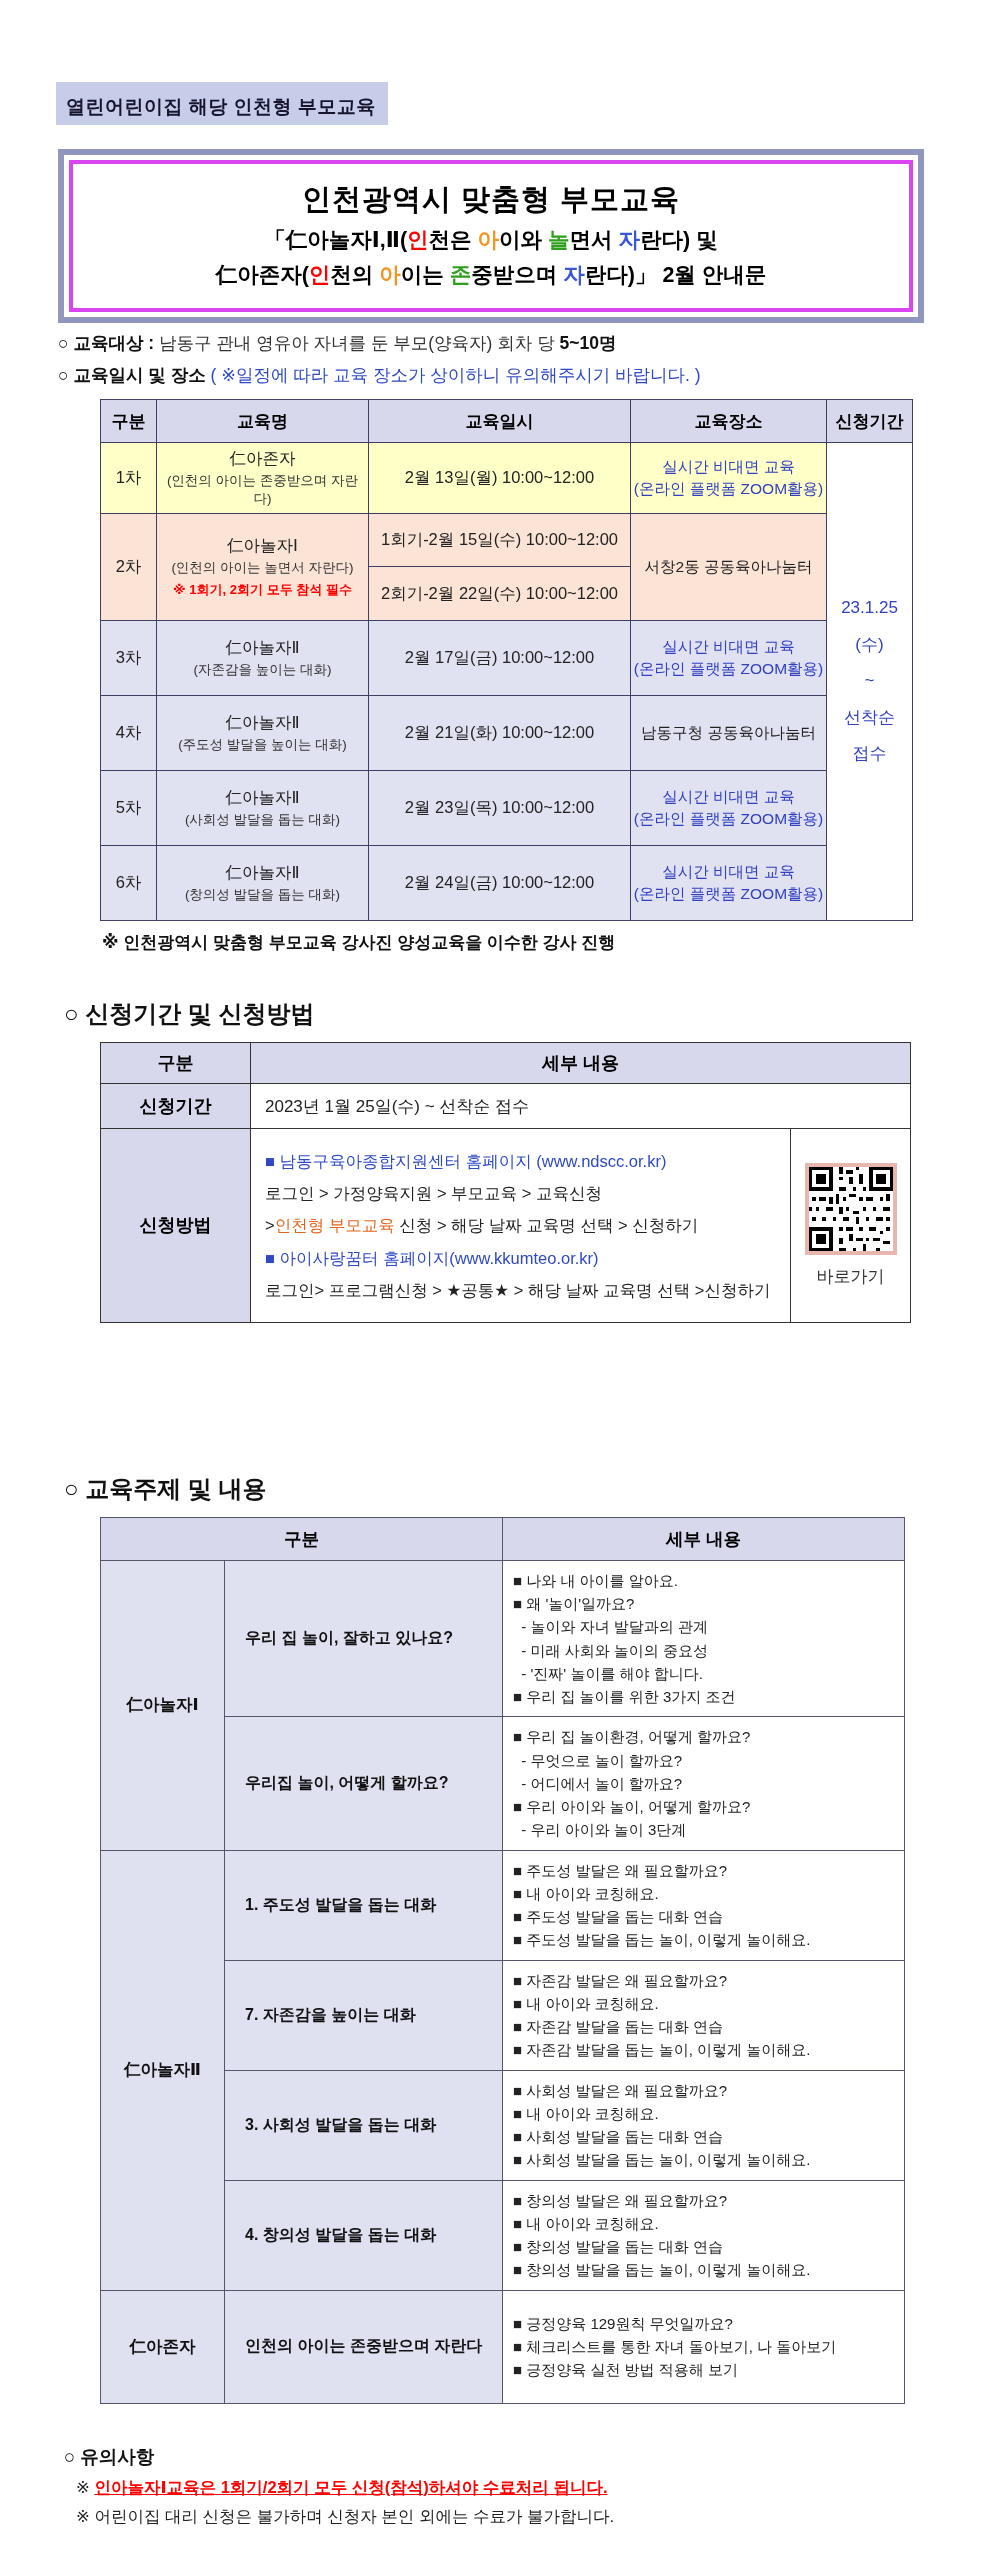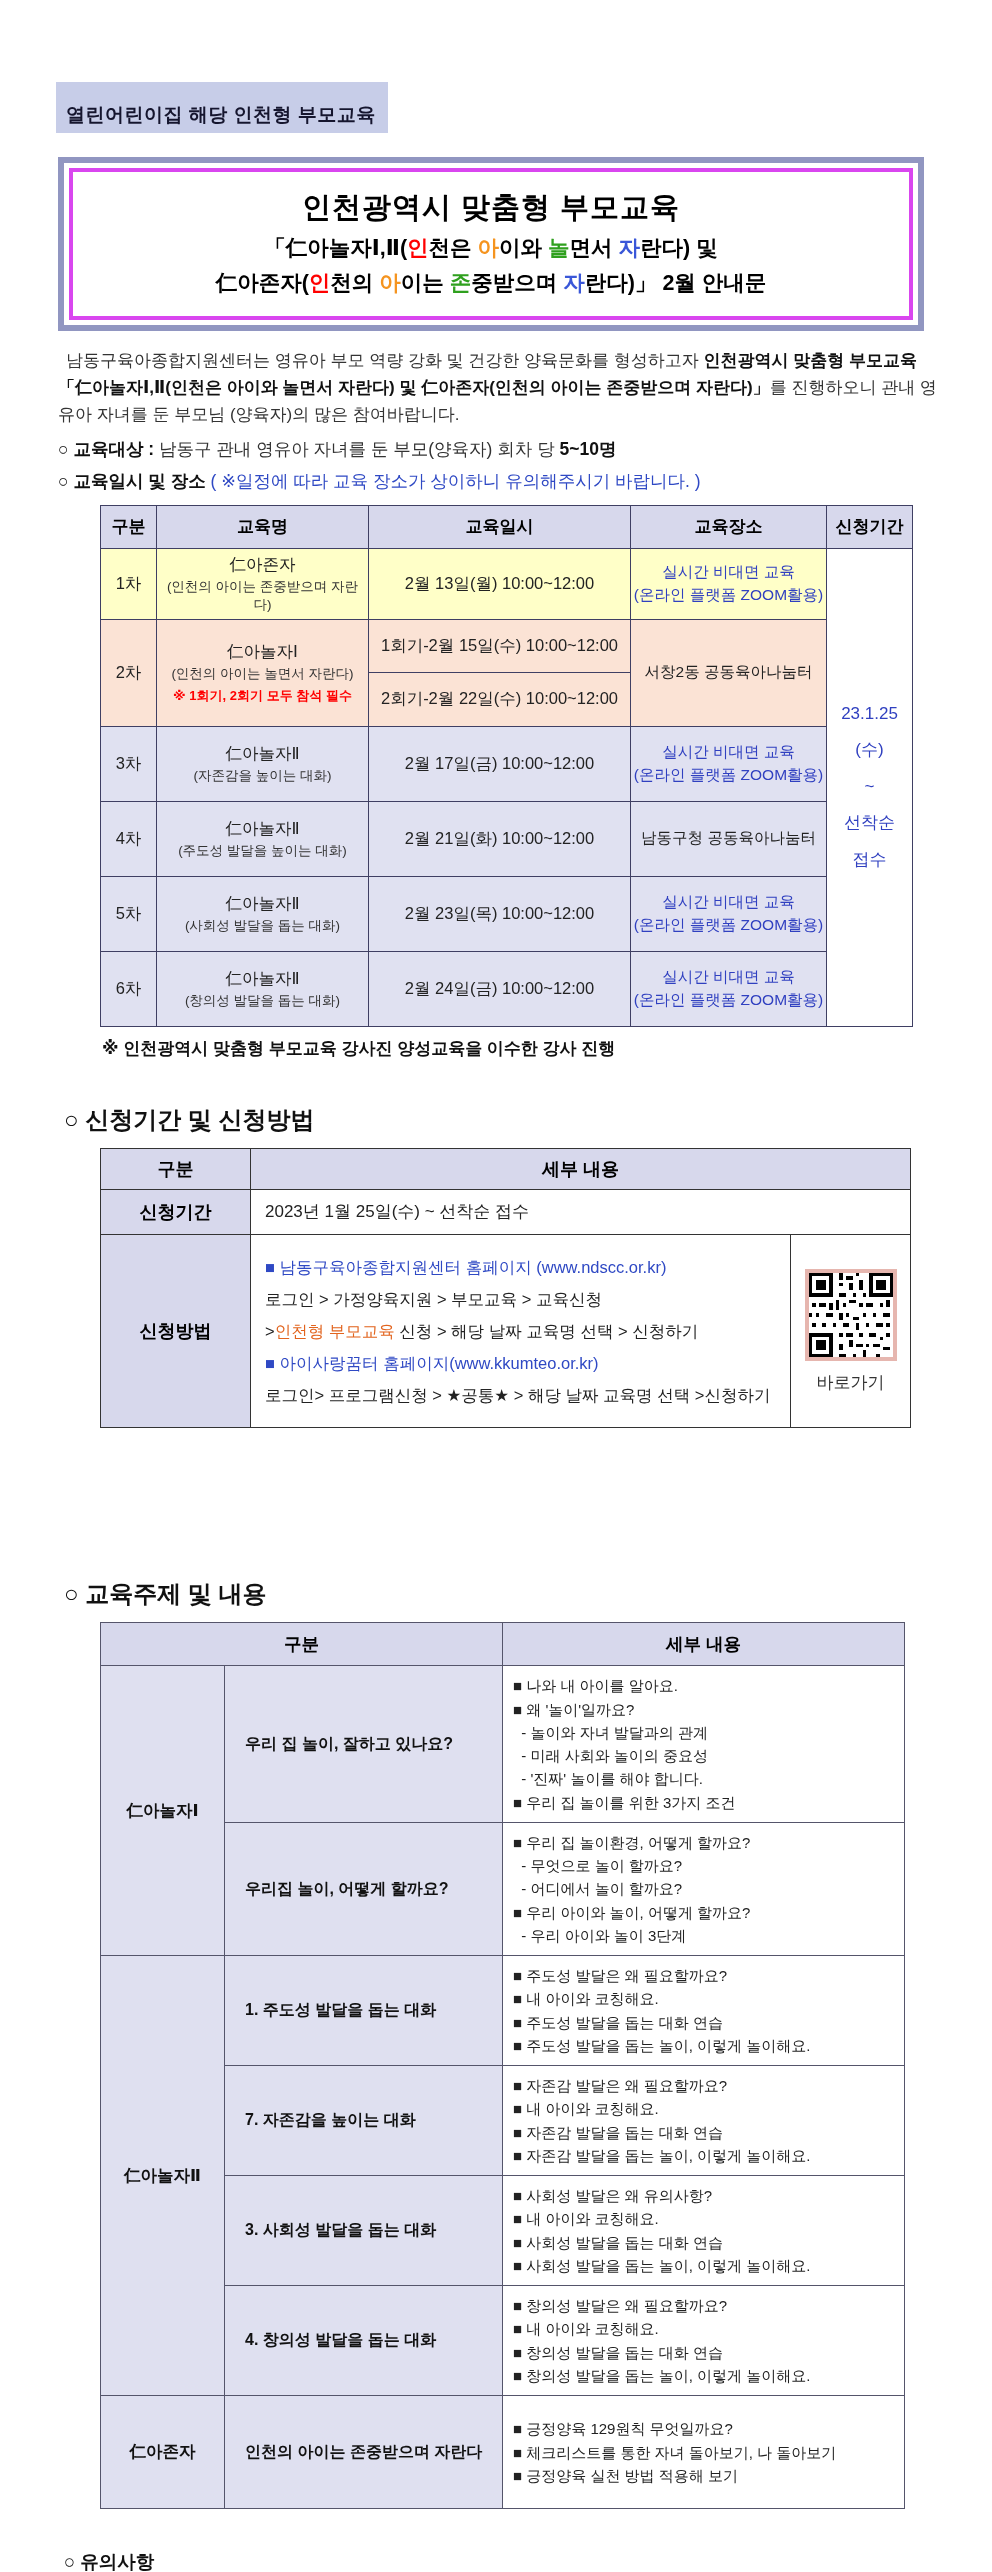--- a/index.html
+++ b/index.html
@@ -1,20 +1,20 @@
 <!DOCTYPE html>
 <html><head>
 <meta charset="utf-8">
 <style>
   html,body{margin:0;padding:0;background:#fff;}
   body{font-family:"Liberation Sans","DejaVu Sans",sans-serif;color:#222;}
   .page{width:992px;min-height:2572px;box-sizing:border-box;padding:82px 52px 30px 56px;background:#fff;}
 
   .badge{display:inline-block;background:#c7cde8;color:#15152e;font-weight:bold;font-size:19px;
-         padding:20px 12px 5px 10px;letter-spacing:.5px;}
+         padding:12px 12px 5px 10px;letter-spacing:.5px;}
 
   .title-frame{margin:24px 0 0 2px;border:6px solid #9196c1;background:#fff;padding:5px;width:866px;box-sizing:border-box;}
   .title-inner{border:4px solid #d946ef;padding:16px 8px 18px;text-align:center;}
   .title-main{font-size:29px;font-weight:bold;color:#000;letter-spacing:1px;}
   .title-sub{font-size:21.5px;font-weight:bold;color:#000;margin-top:6px;line-height:1.35;}
 
   .intro{margin:16px 2px 0;font-size:17px;line-height:1.6;color:#333;text-indent:8px;}
   .line{margin:8px 2px 0;font-size:17.5px;color:#333;}
   .line:first-of-type{margin-top:18px;}
 
@@ -81,21 +81,20 @@
   <div class="badge">열린어린이집 해당 인천형 부모교육</div>
 
   <div class="title-frame">
     <div class="title-inner">
       <div class="title-main">인천광역시  맞춤형  부모교육</div>
       <div class="title-sub"><span>「仁아놀자Ⅰ,Ⅱ(</span><span class="sg-red">인</span><span>천은 </span><span class="sg-orange">아</span><span>이와 </span><span class="sg-green">놀</span><span>면서 </span><span class="sg-blue">자</span><span>란다) 및</span></div>
       <div class="title-sub"><span>仁아존자(</span><span class="sg-red">인</span><span>천의 </span><span class="sg-orange">아</span><span>이는 </span><span class="sg-green">존</span><span>중받으며 </span><span class="sg-blue">자</span><span>란다)」 2월  안내문</span></div>
     </div>
   </div>
 
-  <p class="intro"><span>남동구육아종합지원센터는 영유아 부모 역량 강화 및 건강한 양육문화를 형성하고자 </span><span class="sg-b">인천광역시 맞춤형 부모교육 「仁아놀자Ⅰ,Ⅱ(인천은 아이와 놀면서 자란다) 및 仁아존자(인천의 아이는 존중받으며 자란다)」</span><span>를 진행하오니 관내 영유아 자녀를 둔 부모님 (양육자)의 많은 참여바랍니다.</span></p>
 
   <div class="line"><span class="sg-b">○ 교육대상 : </span><span>남동구 관내 영유아 자녀를 둔 부모(양육자) 회차 당 </span><span class="sg-b">5~10명</span></div>
   <div class="line"><span class="sg-b">○ 교육일시 및 장소 </span><span class="sg-link">( ※일정에 따라 교육 장소가 상이하니 유의해주시기 바랍니다. )</span></div>
 
   <table class="t1">
     <colgroup>
         <col style="width:56px">
         <col style="width:212px">
         <col style="width:262px">
         <col style="width:196px">
@@ -270,21 +269,21 @@
       <td class="det">
             <div class="li">■ 자존감 발달은 왜 필요할까요?</div>
             <div class="li">■ 내 아이와 코칭해요.</div>
             <div class="li">■ 자존감 발달을 돕는 대화 연습</div>
             <div class="li">■ 자존감 발달을 돕는 놀이, 이렇게 놀이해요.</div>
           </td>
     </tr>
     <tr>
       <td class="topic">3. 사회성 발달을 돕는 대화</td>
       <td class="det">
-            <div class="li">■ 사회성 발달은 왜 유의사항?</div>
+            <div class="li">■ 사회성 발달은 왜 필요할까요?</div>
             <div class="li">■ 내 아이와 코칭해요.</div>
             <div class="li">■ 사회성 발달을 돕는 대화 연습</div>
             <div class="li">■ 사회성 발달을 돕는 놀이, 이렇게 놀이해요.</div>
           </td>
     </tr>
     <tr>
       <td class="topic">4. 창의성 발달을 돕는 대화</td>
       <td class="det">
             <div class="li">■ 창의성 발달은 왜 필요할까요?</div>
             <div class="li">■ 내 아이와 코칭해요.</div>

